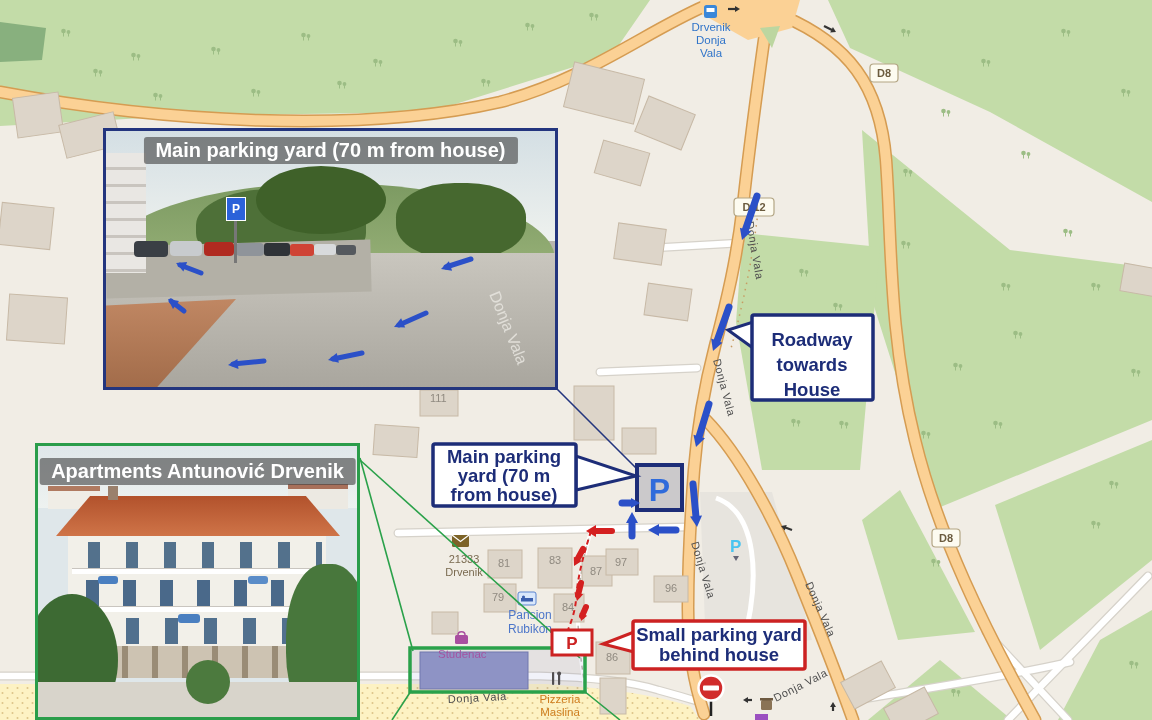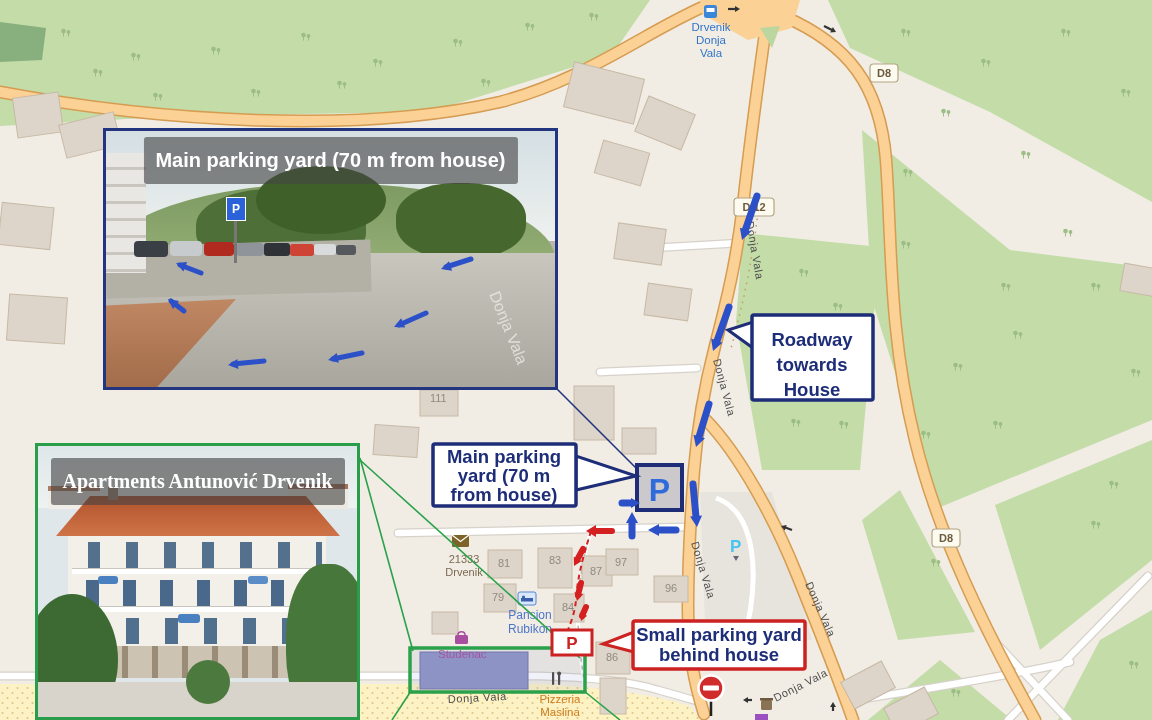--- a/index.html
+++ b/index.html
@@ -22,21 +22,21 @@
   .bluearrow{stroke:#2b50c8;stroke-width:7;stroke-linecap:round;fill:none;}
   .bluehead{fill:#2b50c8;}
   .redarrow{stroke:#d42020;stroke-width:6;stroke-linecap:round;fill:none;}
   .redhead{fill:#d42020;}
   .oneway{stroke:#333;stroke-width:2.2;fill:none;}
   .onewayhead{fill:#333;}
   .inset{position:absolute;box-sizing:border-box;overflow:hidden;}
   #inset-parking{left:103px;top:128px;width:455px;height:262px;border:3px solid #23357e;background:#b9b6ae;}
   #inset-apartment{left:35px;top:443px;width:325px;height:277px;border:3px solid #2a9d4a;background:#dfe7ea;}
   .inset-title{position:absolute;left:50%;transform:translateX(-50%);background:rgba(68,68,68,.62);
-    color:#fff;font-weight:bold;font-size:20px;padding:12px 12px;border-radius:3px;white-space:nowrap;z-index:9;}
+    color:#fff;font-weight:bold;font-size:20px;padding:2px 12px;border-radius:3px;white-space:nowrap;z-index:9;}
   .ph{position:absolute;}
 </style>
 </head>
 <body>
 
 <div id="stage">
 
 <svg id="basemap" width="1152" height="720" viewBox="0 0 1152 720">
   <defs>
     <pattern id="sand" width="10" height="10" patternUnits="userSpaceOnUse">
@@ -414,16 +414,16 @@
   <div class="ph" style="left:60px;top:130px;width:20px;height:8px;background:#4a7fc0;border-radius:3px;"></div>
   <div class="ph" style="left:140px;top:168px;width:22px;height:9px;background:#4a7fc0;border-radius:3px;"></div>
   <div class="ph" style="left:210px;top:130px;width:20px;height:8px;background:#5a8cc8;border-radius:3px;"></div>
 
   <div class="ph" style="left:30px;top:200px;width:258px;height:32px;background:repeating-linear-gradient(90deg,#cdc3b2 0 24px,#9a8c76 24px 30px);"></div>
 
   <div class="ph" style="left:-12px;top:148px;width:92px;height:132px;background:#3d6a33;border-radius:50%;"></div>
   <div class="ph" style="left:248px;top:118px;width:84px;height:162px;background:#48773c;border-radius:45%;"></div>
   <div class="ph" style="left:0;top:236px;width:319px;height:38px;background:#d8d4cb;"></div>
   <div class="ph" style="left:148px;top:214px;width:44px;height:44px;background:#4c7a3e;border-radius:50%;"></div>
-  <div class="inset-title" style="top:12px;font-family:Liberation Serif, serif;">Apartments Antunović Drvenik</div>
+  <div class="inset-title" style="top:12px;">Apartments Antunović Drvenik</div>
 </div>
 
 </div>
 
 </body></html>

